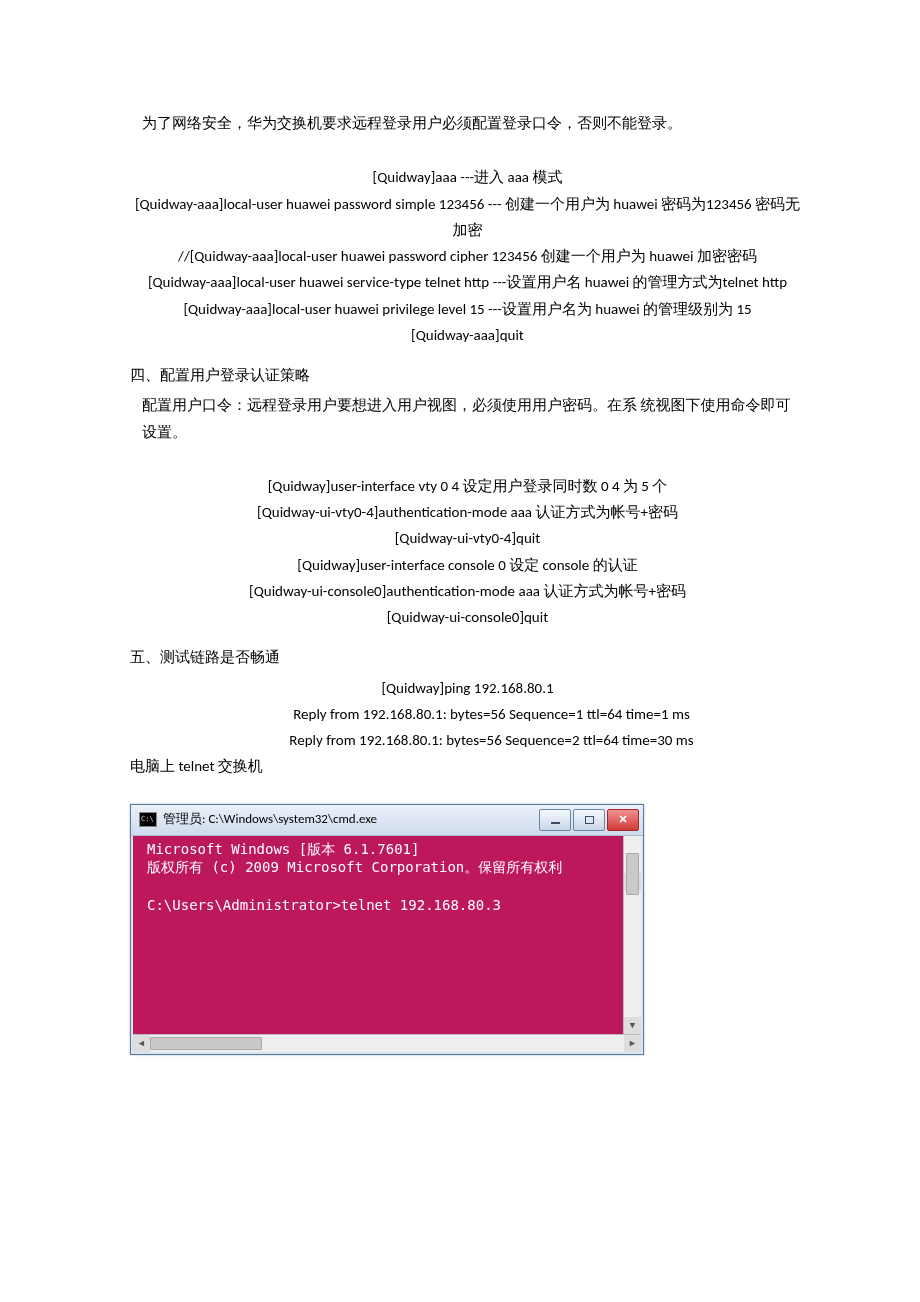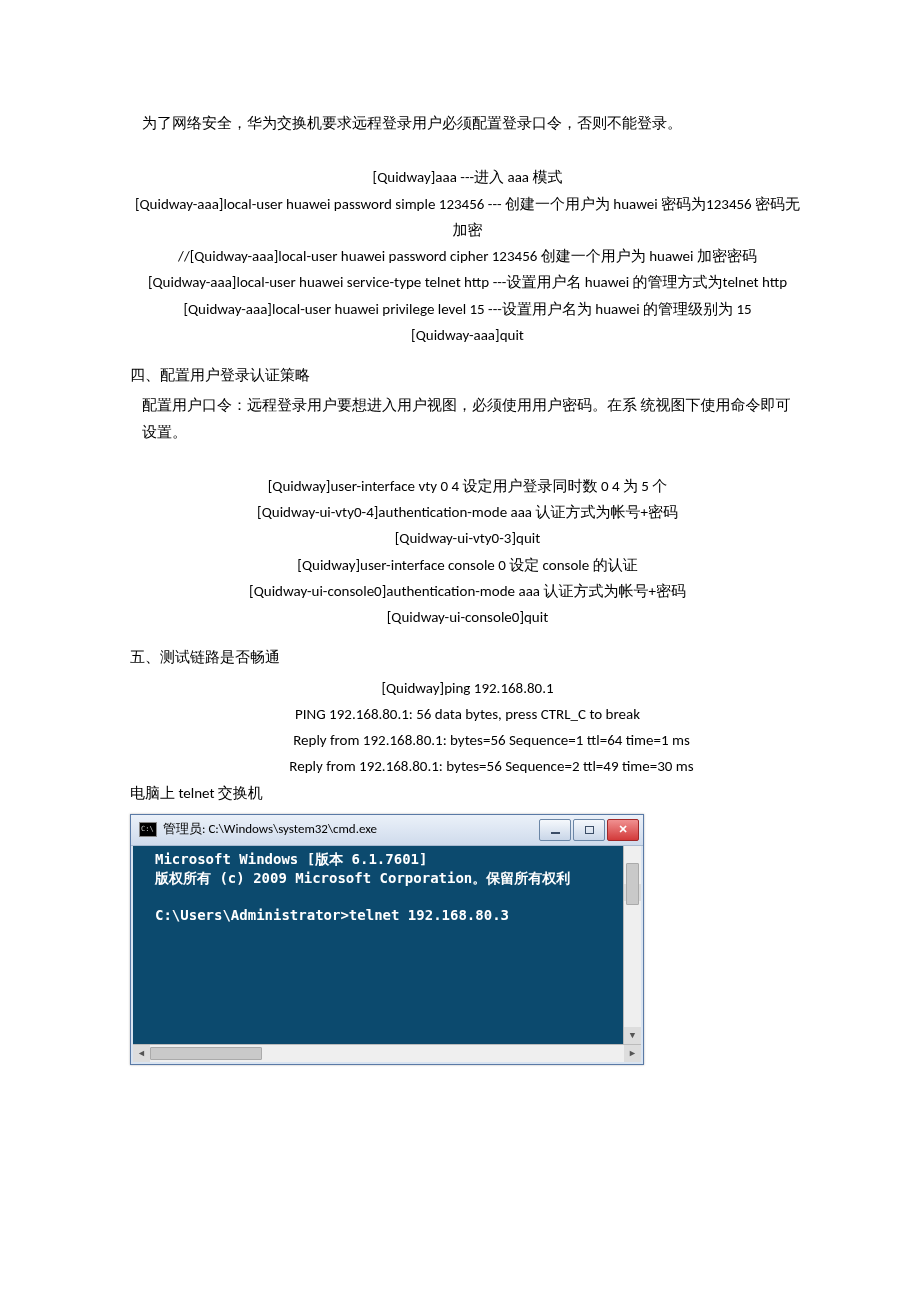--- a/index.html
+++ b/index.html
@@ -15,21 +15,21 @@
     font-size:15px;
     line-height:1.75;
   }
   .para{margin:0 0 6px 12px;}
   .spacer{height:22px;}
   .block{margin:0;text-align:center;}
   .sec-title{margin:14px 0 4px 0;}
   .ping-indent{text-indent:48px;display:block;}
   
   .cmd-wrap{
-    margin-top:8px;
+    margin-top:24px;
     width:512px;
     border:1px solid #5a7aa6;
     background:#d9e4f1;
     box-shadow:0 0 2px rgba(0,0,0,.3);
   }
   .cmd-titlebar{
     height:30px;
     background:linear-gradient(#ebf1f9,#cfdbec);
     border-bottom:1px solid #aabbd0;
     display:flex;
@@ -63,31 +63,30 @@
   }
   .win-btn.min::before{content:"";display:block;width:9px;height:2px;background:#3b4d66;margin-top:6px;}
   .win-btn.max::before{content:"";display:block;width:9px;height:8px;border:1.5px solid #3b4d66;box-sizing:border-box;}
   .win-btn.close{
     background:linear-gradient(#f09090,#d23a3a);border-color:#a02828;color:#fff;font-weight:bold;
   }
   .cmd-body-wrap{
     padding:0 2px 2px 2px;
   }
   .cmd-body{
-    background:#0c4a6e;
+    background:#be185d;
     color:#fff;
     font-family:"NSimSun","SimSun",Consolas,monospace;
     font-size:14px;
-    padding:4px 22px;
+    padding:4px 14px;
     height:190px;
     position:relative;
     white-space:pre;
     overflow:hidden;
     line-height:1.35;
-    font-weight:bold;
   }
   .vscroll{
     position:absolute;right:0;top:0;bottom:0;width:17px;
     background:#efefef;border-left:1px solid #bbb;
   }
   .vscroll .up,.vscroll .down{
     height:17px;background:#ddd;display:flex;align-items:center;justify-content:center;font-size:9px;color:#555;
   }
   .vscroll .down{position:absolute;bottom:0;left:0;right:0;}
   .vscroll .thumb{
@@ -124,32 +123,31 @@
   </div>
 
   <p class="sec-title">四、配置用户登录认证策略</p>
   <p class="para">配置用户口令：远程登录用户要想进入用户视图，必须使用用户密码。在系  统视图下使用命令即可设置。</p>
 
   <div class="spacer"></div>
 
   <div class="block">
     <div>[Quidway]user-interface vty 0 4    设定用户登录同时数    0 4  为 5 个</div>
     <div>[Quidway-ui-vty0-4]authentication-mode aaa    认证方式为帐号+密码</div>
-    <div>[Quidway-ui-vty0-3]quit</div>
+    <div>[Quidway-ui-vty0-4]quit</div>
     <div>[Quidway]user-interface console 0  设定 console 的认证</div>
     <div>[Quidway-ui-console0]authentication-mode aaa  认证方式为帐号+密码</div>
     <div>[Quidway-ui-console0]quit</div>
   </div>
 
   <p class="sec-title">五、测试链路是否畅通</p>
   <div class="block">
     <div>[Quidway]ping 192.168.80.1</div>
-    <div>PING 192.168.80.1: 56    data bytes, press CTRL_C to break</div>
     <span class="ping-indent">Reply from 192.168.80.1: bytes=56 Sequence=1 ttl=64 time=1 ms</span>
-    <span class="ping-indent">Reply from 192.168.80.1: bytes=56 Sequence=2 ttl=49 time=30 ms</span>
+    <span class="ping-indent">Reply from 192.168.80.1: bytes=56 Sequence=2 ttl=64 time=30 ms</span>
   </div>
 
   <p class="sec-title" style="margin-top:0">电脑上 telnet 交换机</p>
 
   <div class="cmd-wrap">
     <div class="cmd-titlebar">
       <span class="cmd-icon"></span>
       <span>管理员: C:\Windows\system32\cmd.exe</span>
       <div class="win-btns">
         <div class="win-btn min"></div>

